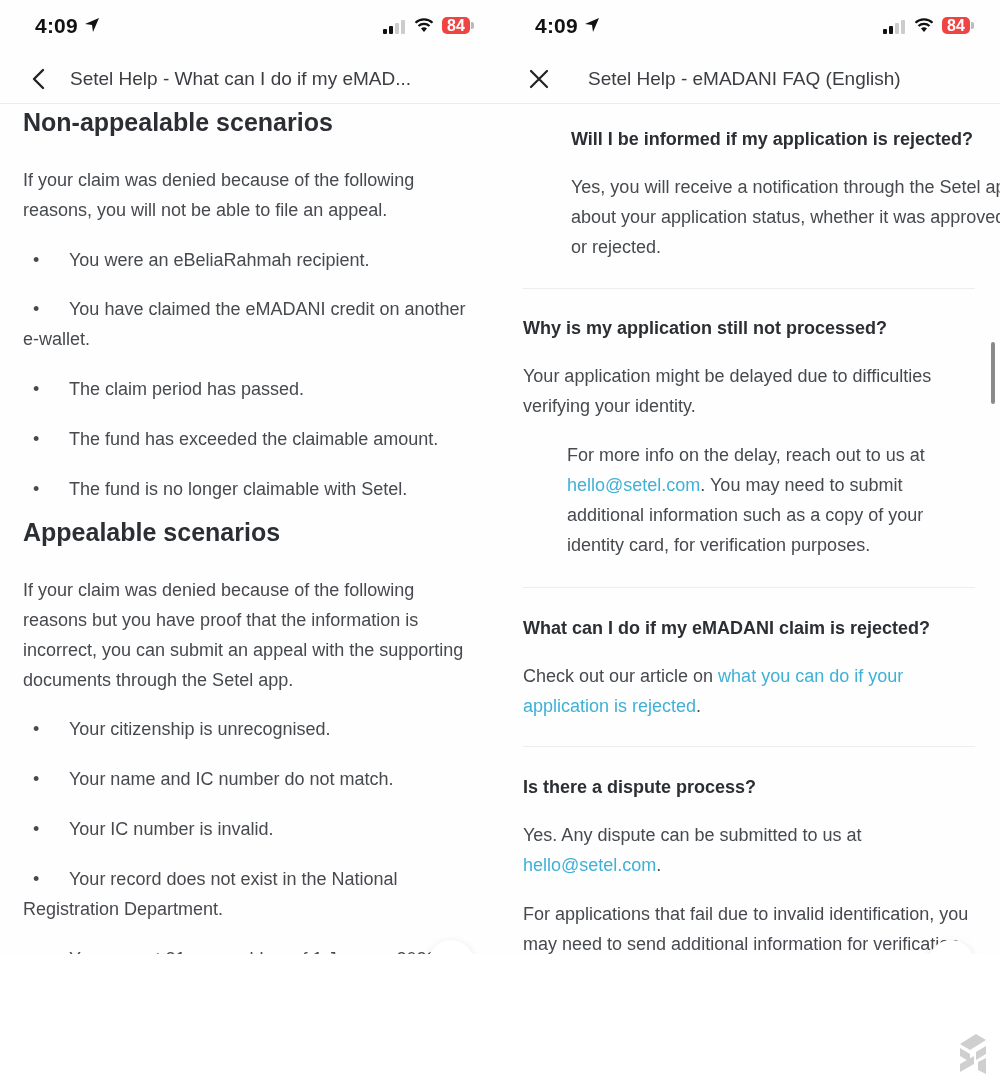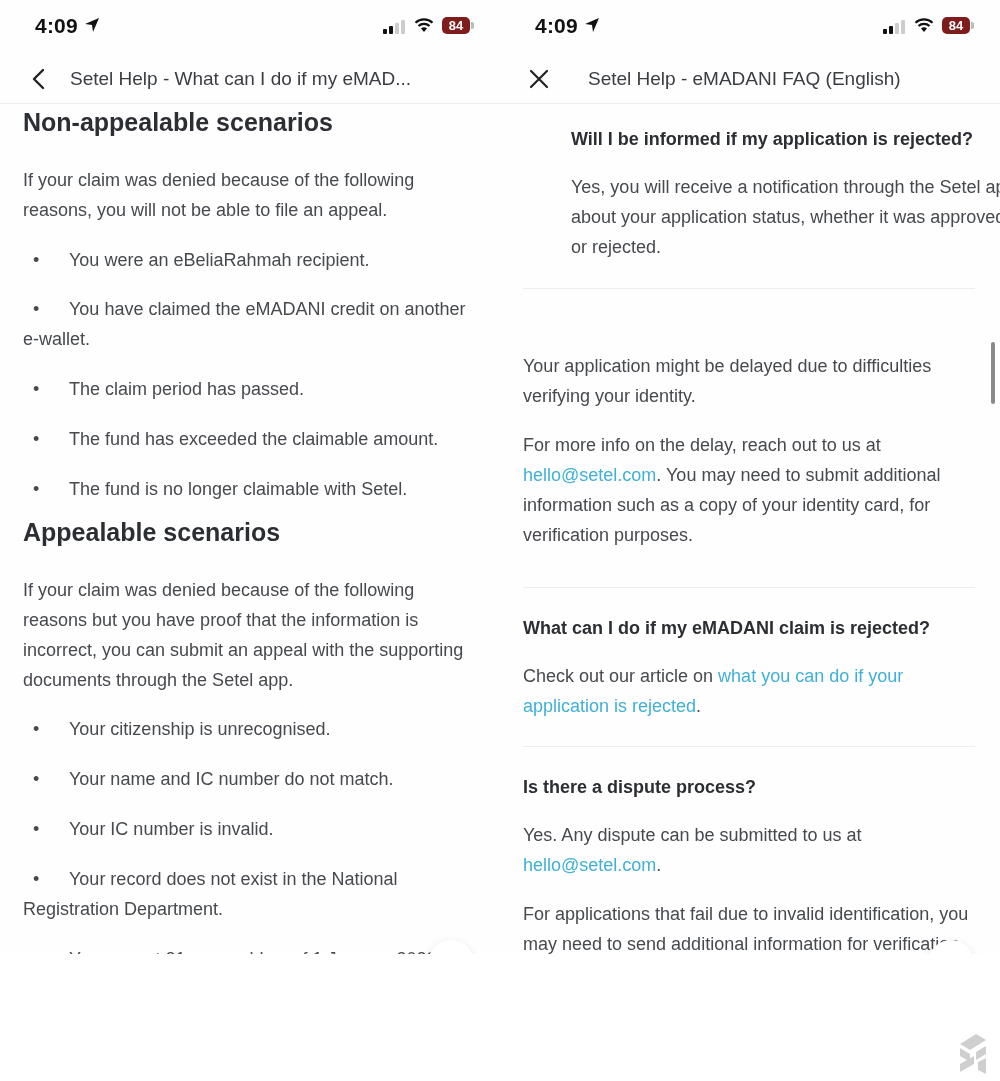--- a/index.html
+++ b/index.html
@@ -7,21 +7,21 @@
   body { position: relative; font-family: "Liberation Sans", "DejaVu Sans", sans-serif; color: #3a3d42; }
   .panel { position: absolute; top: 0; width: 500px; height: 954px; overflow: hidden; background: #fefefe; }
   .panel.left { left: 0; }
   .panel.right { left: 500px; }
 
   .status-bar { position: absolute; top: 0; left: 0; width: 500px; height: 56px; }
   .status-time { position: absolute; left: 35px; top: 14px; font-size: 21px; font-weight: bold; color: #111; letter-spacing: 0.2px; }
   .loc-icon { position: absolute; left: 84px; top: 17px; width: 16px; height: 16px; }
   .signal-icon { position: absolute; left: 383px; top: 20px; width: 24px; height: 14px; }
   .wifi-icon { position: absolute; left: 414px; top: 17px; width: 20px; height: 16px; }
-  .battery { position: absolute; left: 442px; top: 17px; width: 28px; height: 17px; background: #7f1d1d; border-radius: 5px; color: #fff; font-size: 13px; font-weight: bold; text-align: center; line-height: 17px; }
+  .battery { position: absolute; left: 442px; top: 17px; width: 28px; height: 17px; background: #ef4444; border-radius: 5px; color: #fff; font-size: 16px; font-weight: bold; text-align: center; line-height: 17px; }
   .battery-nub { position: absolute; left: 471px; top: 22px; width: 3px; height: 7px; background: #bbb; border-radius: 0 2px 2px 0; }
 
   .nav-bar { position: absolute; top: 56px; left: 0; width: 500px; height: 48px; border-bottom: 1px solid #ececec; }
   .nav-icon { position: absolute; left: 28px; top: 10px; width: 22px; height: 26px; cursor: pointer; }
   .nav-title { position: absolute; left: 70px; top: 12px; font-size: 19px; color: #3a3d42; white-space: nowrap; }
   .right .nav-title { left: 88px; }
 
   .content { position: absolute; top: 105px; left: 23px; width: 455px; }
   .h2 { font-size: 25px; font-weight: bold; color: #2b2e33; line-height: 32px; }
   .p { font-size: 18px; line-height: 30px; color: #46494e; }
@@ -128,22 +128,23 @@
     <span class="nav-title">Setel Help - eMADANI FAQ (English)</span>
   </div>
 
   <div class="faq" style="top:126px;margin-left:48px;">
     <div class="faq-q">Will I be informed if my application is rejected?</div>
     <p class="faq-a" style="margin-top:20px;">Yes, you will receive a notification through the Setel app about your application status, whether it was approved or rejected.</p>
   </div>
   <div class="divider" style="top:288px;"></div>
 
   <div class="faq" style="top:315px;">
-    <p class="faq-a" style="margin-top:36px;">Your application might be delayed due to difficulties verifying your identity.</p>
-    <p class="faq-a" style="margin-top:19px;"><span>For more info on the delay, reach out to us at </span><span class="link">hello@setel.com</span><span>. You may need to submit additional information such as a copy of your identity card, for verification purposes.</span></p>
+    <div class="faq-q">Why is my application still not processed?</div>
+    <p class="faq-a" style="margin-top:20px;">Your application might be delayed due to difficulties verifying your identity.</p>
+    <p class="faq-a" style="margin-top:19px;margin-left:44px;"><span>For more info on the delay, reach out to us at </span><span class="link">hello@setel.com</span><span>. You may need to submit additional information such as a copy of your identity card, for verification purposes.</span></p>
   </div>
   <div class="divider" style="top:587px;"></div>
 
   <div class="faq" style="top:615px;">
     <div class="faq-q">What can I do if my eMADANI claim is rejected?</div>
     <p class="faq-a" style="margin-top:20px;"><span>Check out our article on </span><span class="link">what you can do if your application is rejected</span><span>.</span></p>
   </div>
   <div class="divider" style="top:746px;"></div>
 
   <div class="faq" style="top:774px;">

